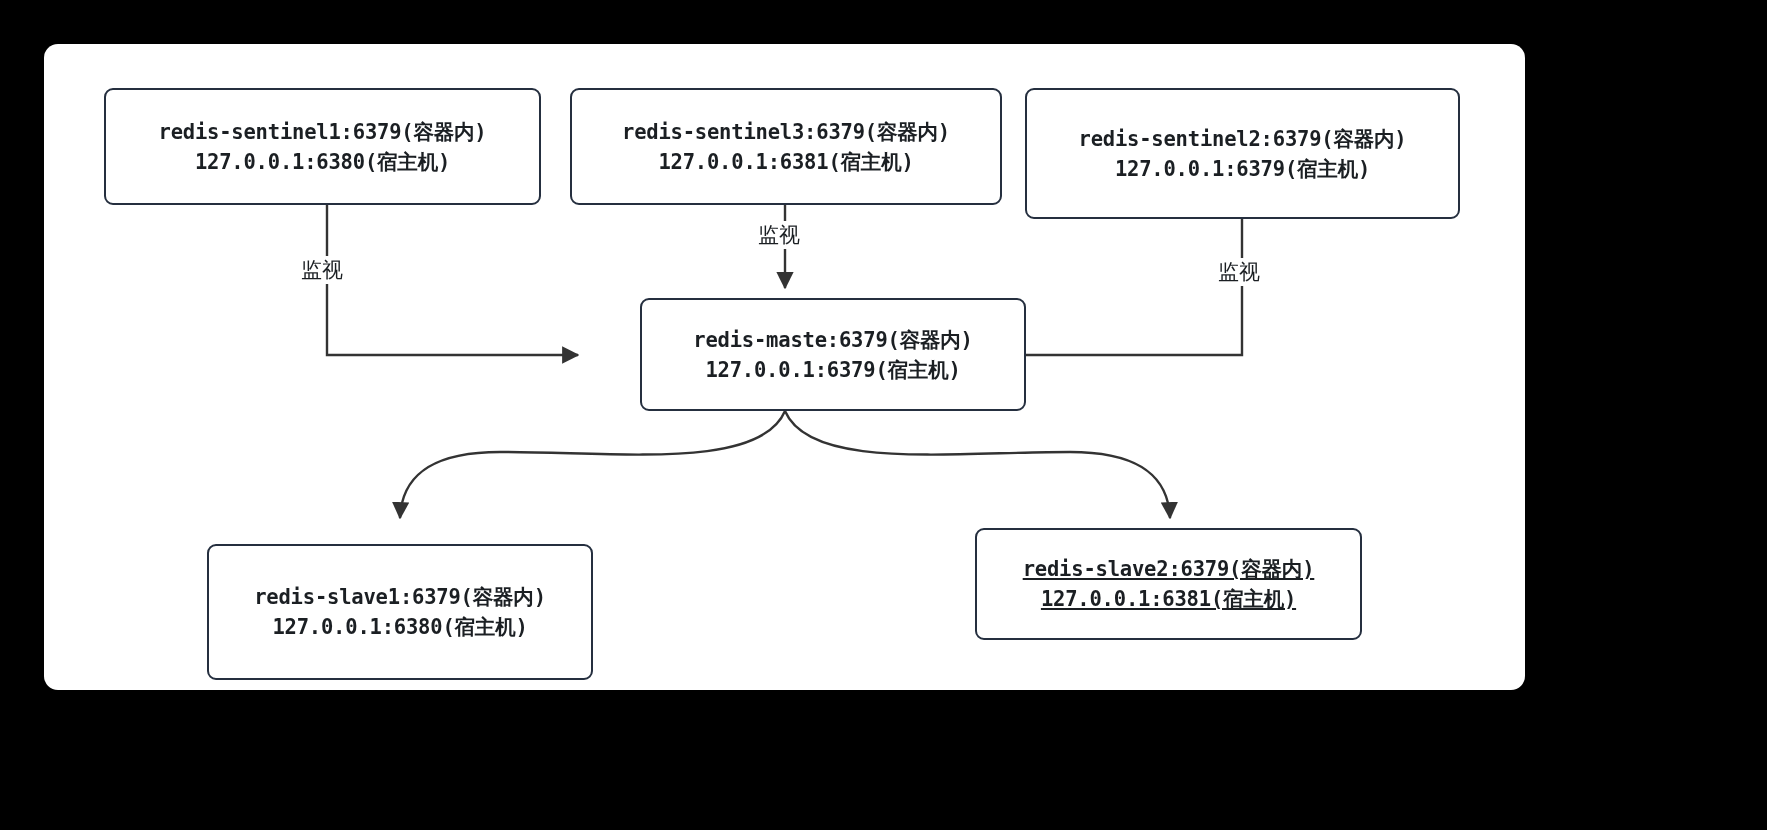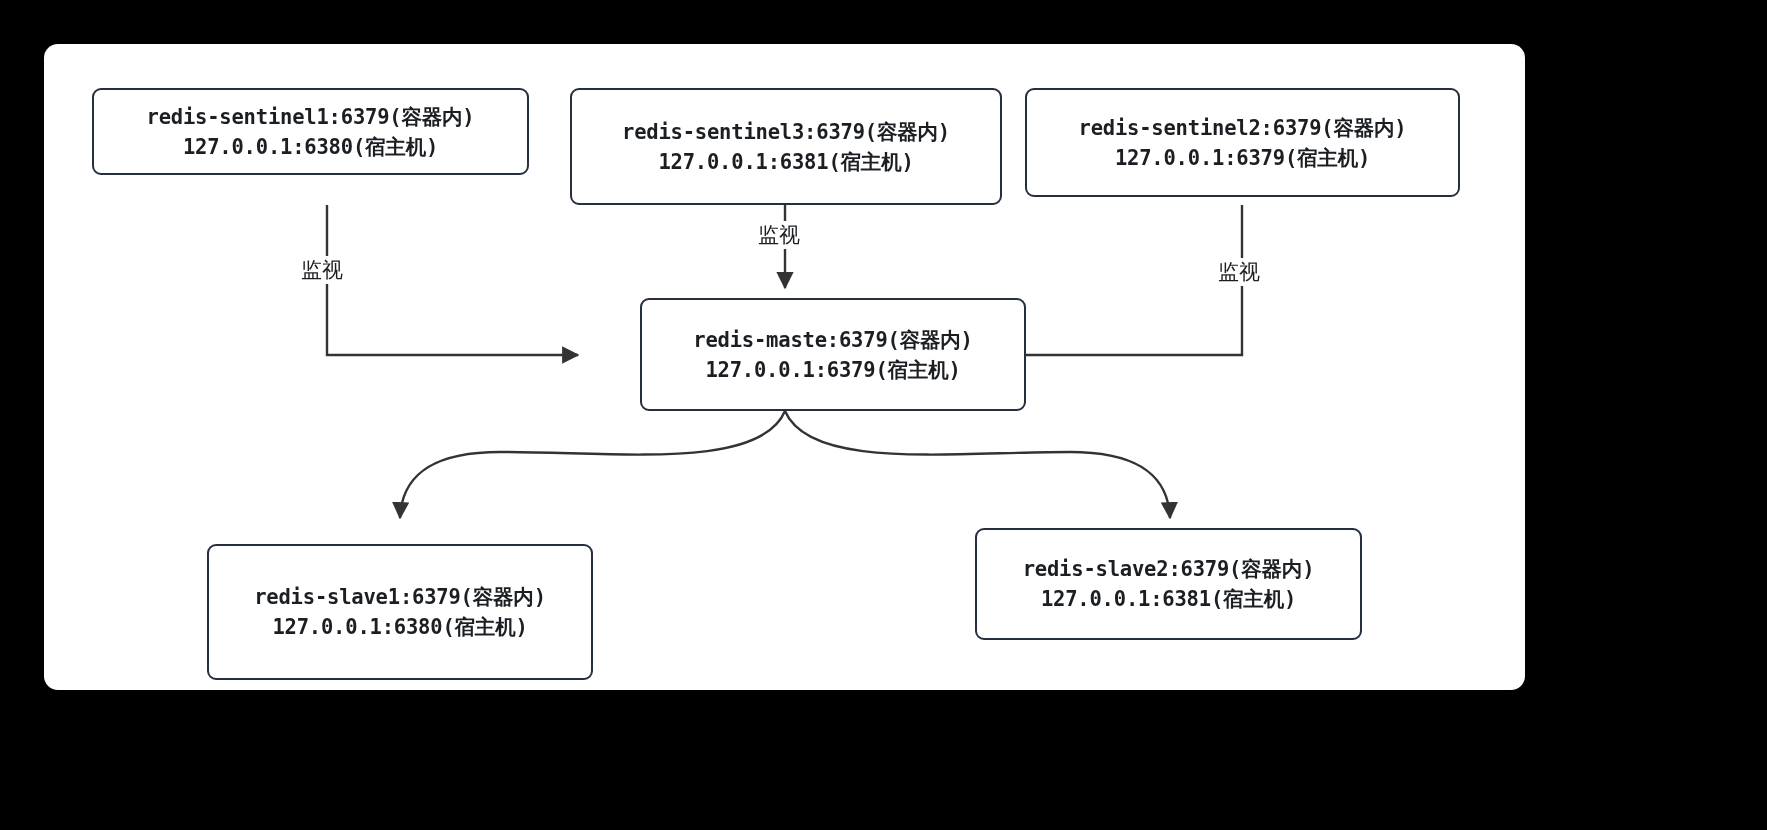--- a/index.html
+++ b/index.html
@@ -50,26 +50,26 @@
     color:#1b1f23;
     font-family:Liberation Serif, serif;
     font-weight:400;
     font-size:21px;
     line-height:26px;
     padding:1px 5px;
     white-space:nowrap;
   }
 
   
-  #node-sentinel1{left:92px;top:88px;width:437px;height:87px;}
+  #node-sentinel1{left:104px;top:88px;width:437px;height:117px;}
   #node-sentinel3{left:570px;top:88px;width:432px;height:117px;text-align:center;}
-  #node-sentinel2{left:1025px;top:88px;width:435px;height:109px;}
+  #node-sentinel2{left:1025px;top:88px;width:435px;height:131px;}
   #node-master   {left:592px;top:298px;width:386px;height:113px;margin-left:48px;}
   #node-slave1   {left:207px;top:544px;width:386px;height:136px;}
-  #node-slave2   {left:975px;top:528px;width:387px;height:112px;}
+  #node-slave2   {left:975px;top:528px;width:387px;height:112px;text-decoration:underline;}
 
   #label-monitor-left  {left:296px;top:256px;}
   #label-monitor-center{left:753px;top:221px;}
   #label-monitor-right {left:1213px;top:258px;}
 </style>
 </head>
 <body>
 
 <div id="stage">
 

